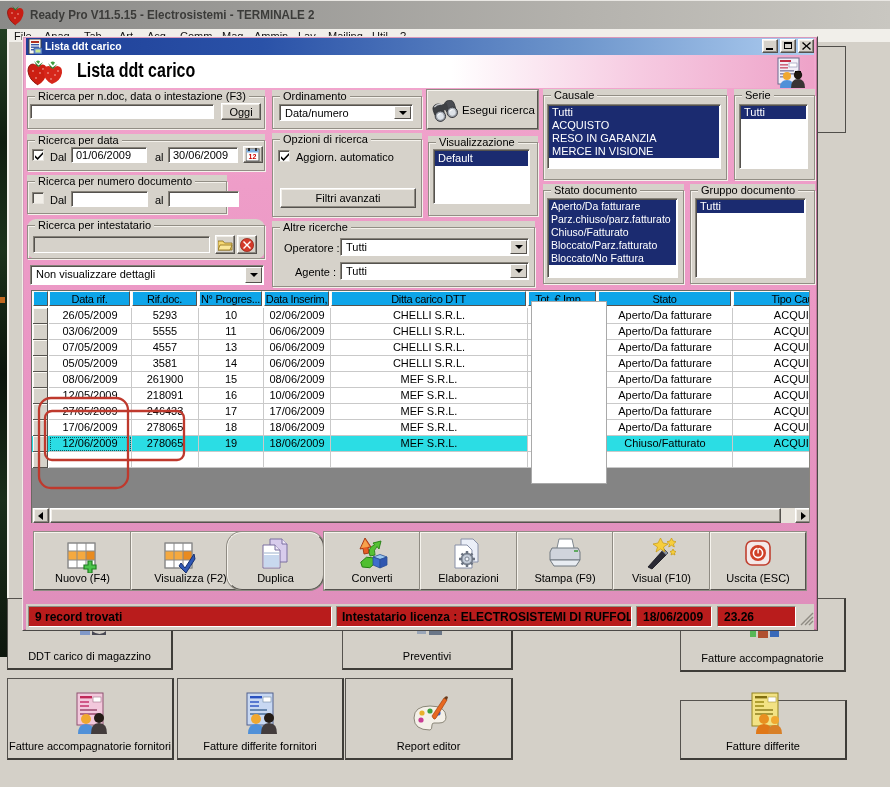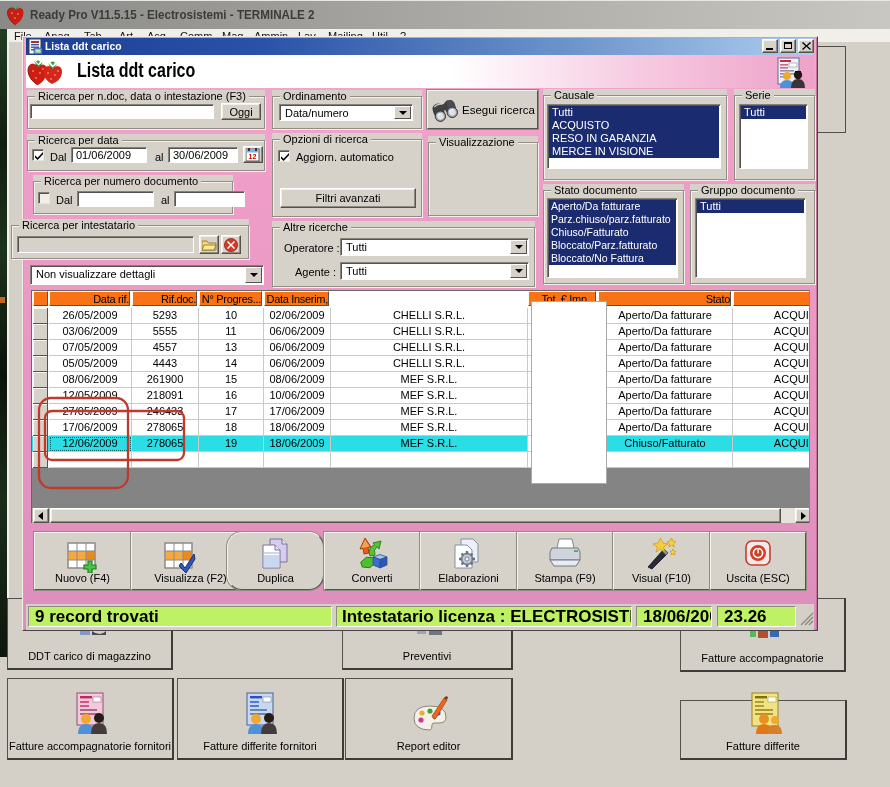--- a/index.html
+++ b/index.html
@@ -28,26 +28,26 @@
   border-top:1px solid #FFF;border-left:1px solid #FFF;
   border-right:1px solid #55524E;border-bottom:1px solid #55524E;}
 .dbtn:after{content:"";position:absolute;left:50%;top:50%;margin:-2px 0 0 -4px;
   border:4px solid transparent;border-top:4px solid #000;}
 .bigbtn{background:#D4D0C8;border:1px solid #55524E;border-right:2px solid #3E3C38;border-bottom:2px solid #3E3C38;}
 .bigbtn .t{position:absolute;left:0;right:0;bottom:6px;text-align:center;font-size:11px;}
 .tbtn{background:#D6D2CA;border-top:1px solid #F6F3ED;border-left:1px solid #F6F3ED;
   border-right:1px solid #55524E;border-bottom:1px solid #55524E;
   box-shadow:0 0 0 1px #8F8B83;}
 .tbtn .t{position:absolute;left:0;right:0;bottom:5px;text-align:center;font-size:11px;}
-.sp{background:#bef264;border-top:1px solid #8F8B83;border-left:1px solid #8F8B83;
-  border-right:1px solid #FFF;border-bottom:1px solid #FFF;font-weight:bold;font-size:17px;
+.sp{background:#b91c1c;border-top:1px solid #8F8B83;border-left:1px solid #8F8B83;
+  border-right:1px solid #FFF;border-bottom:1px solid #FFF;font-weight:bold;font-size:12px;
   line-height:20px;overflow:hidden;white-space:nowrap;}
-.hc{background:#f97316;letter-spacing:-0.3px;border-top:1px solid #FBF8F2;border-left:1px solid #FBF8F2;
+.hc{background:#0ea5e9;letter-spacing:-0.3px;border-top:1px solid #FBF8F2;border-left:1px solid #FBF8F2;
   border-right:1px solid #55524E;border-bottom:1px solid #55524E;
-  text-align:right;line-height:14px;overflow:hidden;white-space:nowrap;}
+  text-align:center;line-height:14px;overflow:hidden;white-space:nowrap;}
 .cell{position:absolute;top:0;bottom:0;text-align:center;line-height:15px;overflow:hidden;
   border-right:1px solid #C9C9C9;white-space:nowrap;}
 .rowsel{position:absolute;left:1px;top:0;bottom:0;width:15px;background:#D6D2CA;
   border-right:1px solid #55524E;border-bottom:1px solid #55524E;
   box-shadow:inset 1px 1px 0 #FBF8F2;box-sizing:border-box;}
 .row{position:absolute;left:0;width:810px;height:16px;}
 .row .cell{border-bottom:1px solid #C9C9C9;box-sizing:border-box;height:16px;line-height:15px;}
 .c1{left:17px;width:83px;}
 .c2{left:100px;width:67px;}
 .c3{left:167px;width:65px;}
@@ -268,31 +268,31 @@
   <div class="abs raised" style="left:216px;top:12px;width:20px;height:17px;"></div>
   <svg class="abs" style="left:219px;top:14px;" width="14" height="14" viewBox="0 0 14 14">
       <rect x="0" y="1" width="13" height="12" fill="#fff" stroke="#555"></rect>
       <rect x="0.5" y="1.5" width="12" height="3" fill="#7FB2E5"></rect>
       <rect x="2" y="0" width="2" height="3" fill="#333"></rect>
       <rect x="9" y="0" width="2" height="3" fill="#333"></rect>
       <text x="6.5" y="11" font-size="7" font-weight="bold" fill="#C00" text-anchor="middle" font-family="Liberation Sans">12</text>
     </svg>
 </div>
 
-<div class="abs gb" style="left:33px;top:175px;width:200px;height:39px;">
+<div class="abs gb" style="left:27px;top:175px;width:200px;height:39px;">
   <div class="bd"></div>
     <div class="lb">Ricerca per numero documento</div>
   <div class="cb" style="left:5px;top:17px;background:#F1EEE8;"></div>
   <div class="abs" style="left:23px;top:19px;">Dal</div>
   <div class="abs sunken" style="left:44px;top:16px;width:77px;height:16px;"></div>
   <div class="abs" style="left:128px;top:19px;">al</div>
   <div class="abs sunken" style="left:141px;top:16px;width:71px;height:16px;"></div>
 </div>
 
-<div class="abs gb" style="left:11px;top:219px;width:238px;height:40px;">
+<div class="abs gb" style="left:27px;top:219px;width:238px;height:40px;border-radius:9px;">
   <div class="bd"></div>
     <div class="lb">Ricerca per intestatario</div>
   <div class="abs sunken" style="left:6px;top:17px;width:177px;height:17px;background:#D6D2CA;"></div>
   <div class="abs raised" style="left:188px;top:16px;width:20px;height:19px;"></div>
   <svg class="abs" style="left:191px;top:20px;" width="15" height="12" viewBox="0 0 15 12">
       <path d="M0 2 L5 2 L6.5 4 L14 4 L14 11 L0 11 Z" fill="#F5D873" stroke="#8A6D1A" stroke-width="0.8"></path>
       <path d="M2 6 L14 6 L12 11 L0 11 Z" fill="#FAE79A" stroke="#8A6D1A" stroke-width="0.8"></path>
     </svg>
   <div class="abs raised" style="left:210px;top:16px;width:20px;height:19px;"></div>
   <svg class="abs" style="left:213px;top:19px;" width="14" height="14" viewBox="0 0 14 14">
@@ -355,20 +355,23 @@
     <circle cx="20.5" cy="14.5" r="5.2" fill="#9FA4AC" stroke="#33353A" stroke-width="0.9"></circle>
     <circle cx="20.5" cy="14.5" r="3.4" fill="#DDE2E8"></circle>
     <path d="M18.5 13 Q19.5 11.5 21.5 12" stroke="#fff" stroke-width="0.9" fill="none"></path>
   </g>
 </svg>
 <div class="abs" style="left:462px;top:104px;font-size:11.5px;">Esegui ricerca</div>
 
 <div class="abs gb" style="left:428px;top:136px;width:110px;height:80px;">
   <div class="bd"></div>
     <div class="lb">Visualizzazione</div>
+  <div class="abs sunken" style="left:5px;top:13px;width:97px;height:55px;">
+    <div style="background:#1B2B70;color:#fff;height:15px;line-height:15px;padding-left:3px;margin:1px;">Default</div>
+  </div>
 </div>
 
 <div class="abs gb" style="left:543px;top:89px;width:184px;height:91px;text-decoration:underline;">
   <div class="bd"></div>
     <div class="lb">Causale</div>
   <div class="abs sunken" style="left:4px;top:15px;width:174px;height:65px;">
     <div style="background:#1B2B70;color:#fff;padding-left:3px;margin:1px 1px 0 1px;line-height:13px;">Tutti<br>ACQUISTO<br>RESO IN GARANZIA<br>MERCE IN VISIONE</div>
   </div>
 </div>
 
@@ -398,20 +401,21 @@
 
 <div class="abs" id="grid" style="left:31px;top:290px;width:779px;height:233px;background:#fff;
   border-top:1px solid #6B6862;border-left:1px solid #6B6862;border-right:1px solid #8A867E;overflow:hidden;">
 
   <div class="abs" style="left:0;top:0;width:779px;height:17px;">
     <div class="hc abs" style="left:1px;width:15px;top:0;height:15px;"></div>
     <div class="hc abs" style="left:17px;width:81px;top:0;height:15px;">Data rif.</div>
     <div class="hc abs" style="left:100px;width:65px;top:0;height:15px;">Rif.doc.</div>
     <div class="hc abs" style="left:167px;width:63px;top:0;height:15px;">N° Progres...</div>
     <div class="hc abs" style="left:232px;width:65px;top:0;height:15px;">Data Inserim,</div>
+    <div class="hc abs" style="left:299px;width:195px;top:0;height:15px;">Ditta carico DTT</div>
     <div class="hc abs" style="left:496px;width:68px;top:0;height:15px;">Tot. € Imp...</div>
     <div class="hc abs" style="left:566px;width:133px;top:0;height:15px;">Stato</div>
     <div class="hc abs" style="left:701px;width:138px;top:0;height:15px;">Tipo Causale</div>
   </div>
   <div class="row" style="top:17px;">
       <div class="rowsel"></div>
       <div class="cell c1">26/05/2009</div>
       <div class="cell c2">5293</div>
       <div class="cell c3">10</div>
       <div class="cell c4">02/06/2009</div>
@@ -438,21 +442,21 @@
       <div class="cell c3">13</div>
       <div class="cell c4">06/06/2009</div>
       <div class="cell c5">CHELLI S.R.L.</div>
       <div class="cell c6"></div>
       <div class="cell c7">Aperto/Da fatturare</div>
       <div class="cell c8">ACQUISTO</div>
     </div>
   <div class="row" style="top:65px;">
       <div class="rowsel"></div>
       <div class="cell c1">05/05/2009</div>
-      <div class="cell c2">4443</div>
+      <div class="cell c2">3581</div>
       <div class="cell c3">14</div>
       <div class="cell c4">06/06/2009</div>
       <div class="cell c5">CHELLI S.R.L.</div>
       <div class="cell c6"></div>
       <div class="cell c7">Aperto/Da fatturare</div>
       <div class="cell c8">ACQUISTO</div>
     </div>
   <div class="row" style="top:81px;">
       <div class="rowsel"></div>
       <div class="cell c1">08/06/2009</div>

